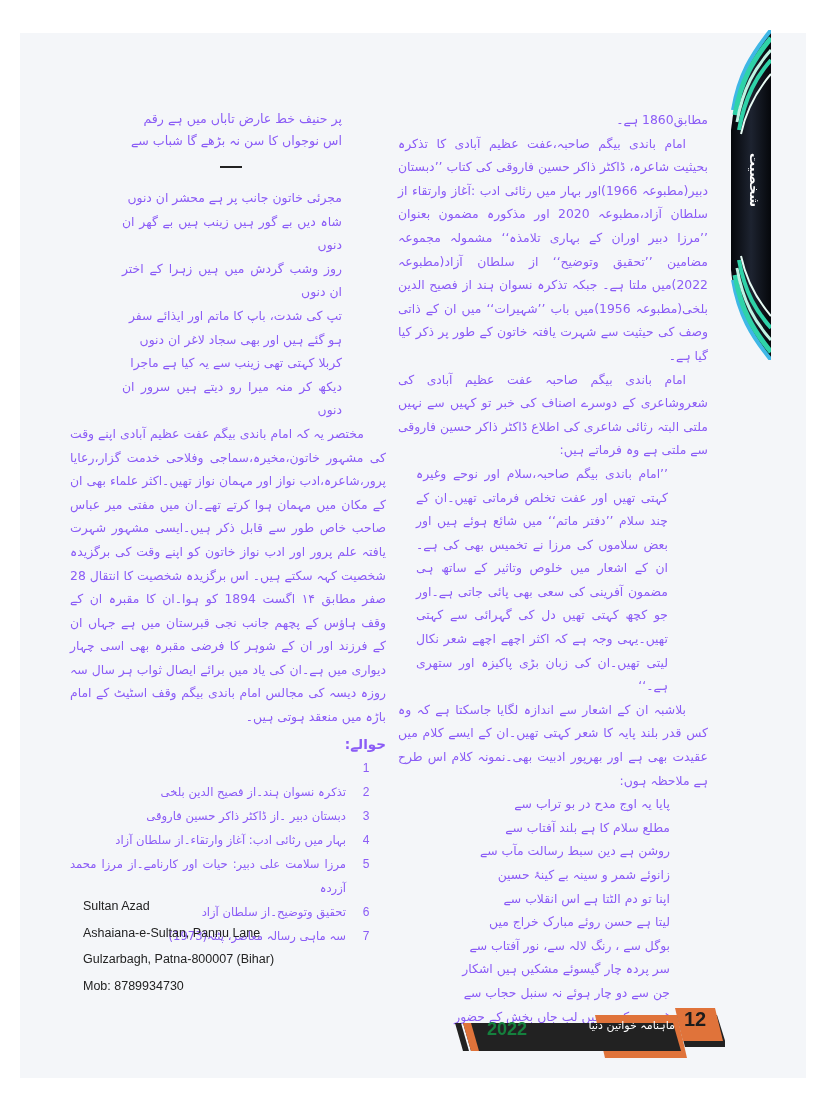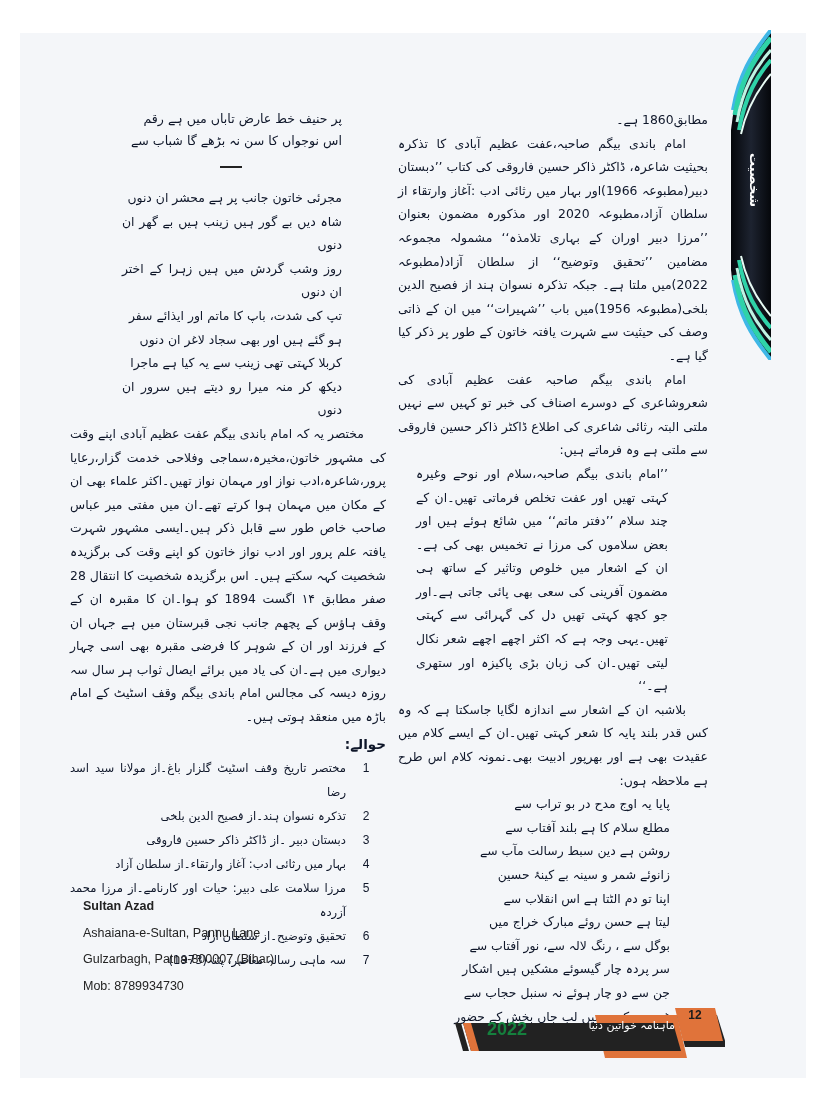--- a/index.html
+++ b/index.html
@@ -1,45 +1,45 @@
 <!DOCTYPE html>
 <html><head>
 <meta charset="utf-8">
 <style>
   html,body{margin:0;padding:0;}
   body{width:826px;height:1118px;background:#ffffff;position:relative;overflow:hidden;
        font-family:"DejaVu Sans",sans-serif;color:#1a1a1a;}
   .page{position:absolute;left:20px;top:33px;width:786px;height:1045px;background:#f4f6f9;}
   .col{position:absolute;direction:rtl;text-align:justify;}
-  .urdu{font-family:"DejaVu Sans",sans-serif;font-size:12.4px;line-height:23.6px;color:#0f172a;}
+  .urdu{font-family:"DejaVu Sans",sans-serif;font-size:12.4px;line-height:23.6px;color:#8b5cf6;}
   .right-col{left:398px;top:108px;width:310px;}
   .left-col{left:70px;top:108px;width:316px;}
   p{margin:0;}
   .indent{text-indent:22px;}
   .quote{padding:0 40px 0 18px;}
   .verse-right{width:236px;margin-right:38px;}
   .verse-left{width:220px;margin-right:44px;}
   .couplet{width:220px;margin-right:44px;font-size:12.6px;line-height:22px;}
   .sep{width:22px;height:2px;background:#222;margin:14px auto 18px 150px;}
   .refs-title{font-size:13.5px;font-weight:bold;margin-top:3px;line-height:24px;}
   .ref{display:flex;direction:rtl;line-height:24px;font-size:11.6px;}
   .ref .num{width:40px;text-align:center;font-family:"Liberation Sans",sans-serif;font-size:12px;}
   .ref .txt{flex:1;}
   .author{position:absolute;left:83px;top:893px;direction:ltr;font-family:"Liberation Sans",sans-serif;
           font-size:12.5px;line-height:26.5px;color:#222;}
-  .author .name{font-weight:bold;}
+  .author .name{font-weight:normal;}
   .side-tab{position:absolute;left:729px;top:30px;width:42px;height:330px;}
   .side-label{position:absolute;left:738px;top:120px;width:24px;height:120px;color:#fff;
               font-size:13px;font-weight:bold;writing-mode:vertical-rl;text-align:center;letter-spacing:1px;}
   .footer{position:absolute;left:455px;top:1003px;width:270px;height:55px;}
   .footer-year{position:absolute;left:487px;top:1019px;color:#15803d;font-family:"Liberation Sans",sans-serif;
                font-weight:bold;font-size:18px;}
   .footer-title{position:absolute;left:555px;top:1019px;width:120px;text-align:right;color:#fff;font-size:11px;direction:rtl;}
   .page-num{position:absolute;left:676px;top:1008px;width:38px;text-align:center;color:#1c1c1c;
-            font-family:"Liberation Sans",sans-serif;font-weight:bold;font-size:12px;}
+            font-family:"Liberation Sans",sans-serif;font-weight:bold;font-size:20px;}
 </style>
 </head>
 <body>
 
 <div class="page"></div>
 
 <svg class="side-tab" viewBox="0 0 42 330" width="42" height="330">
   <defs>
     <linearGradient id="dk" x1="0" x2="1" y1="0" y2="0">
       <stop offset="0" stop-color="#05070b"></stop>
@@ -95,21 +95,20 @@
     <div>تپ کی شدت، باپ کا ماتم اور ایذائے سفر</div>
     <div>ہو گئے ہیں اور بھی سجاد لاغر ان دنوں</div>
     <div>کربلا کہتی تھی زینب سے یہ کیا ہے ماجرا</div>
     <div>دیکھ کر منہ میرا رو دیتے ہیں سرور ان دنوں</div>
   </div>
   <p class="indent">مختصر یہ کہ امام باندی بیگم عفت عظیم آبادی اپنے وقت کی مشہور خاتون،مخیرہ،سماجی وفلاحی خدمت گزار،رعایا پرور،شاعرہ،ادب نواز اور مہمان نواز تھیں۔اکثر علماء بھی ان کے مکان میں مہمان ہوا کرتے تھے۔ان میں مفتی میر عباس صاحب خاص طور سے قابل ذکر ہیں۔ایسی مشہور شہرت یافتہ علم پرور اور ادب نواز خاتون کو اپنے وقت کی برگزیدہ شخصیت کہہ سکتے ہیں۔ اس برگزیدہ شخصیت کا انتقال 28 صفر مطابق ۱۴ اگست 1894 کو ہوا۔ان کا مقبرہ ان کے وقف ہاؤس کے پچھم جانب نجی قبرستان میں ہے جہاں ان کے فرزند اور ان کے شوہر کا فرضی مقبرہ بھی اسی چہار دیواری میں ہے۔ان کی یاد میں برائے ایصال ثواب ہر سال سہ روزہ دیسہ کی مجالس امام باندی بیگم وقف اسٹیٹ کے امام باڑہ میں منعقد ہوتی ہیں۔</p>
   <div class="refs-title">حوالے:</div>
   <div>
     <div class="ref">
         <span class="num">1</span>
-        <span class="txt">مختصر تاریخ وقف اسٹیٹ گلزار باغ۔از مولانا سید اسد رضا</span>
       </div>
     <div class="ref">
         <span class="num">2</span>
         <span class="txt">تذکرہ نسوان ہند۔از فصیح الدین بلخی</span>
       </div>
     <div class="ref">
         <span class="num">3</span>
         <span class="txt">دبستان دبیر ۔از ڈاکٹر ذاکر حسین فاروقی</span>
       </div>
     <div class="ref">

